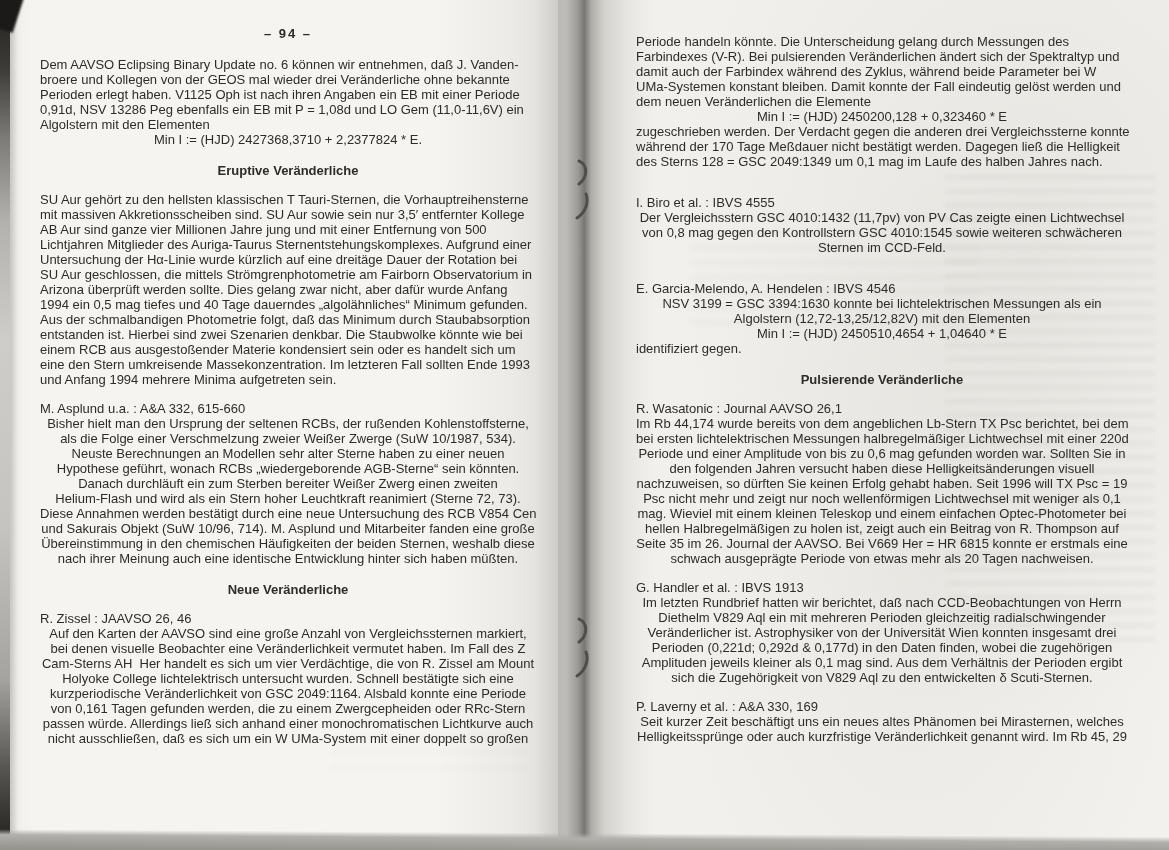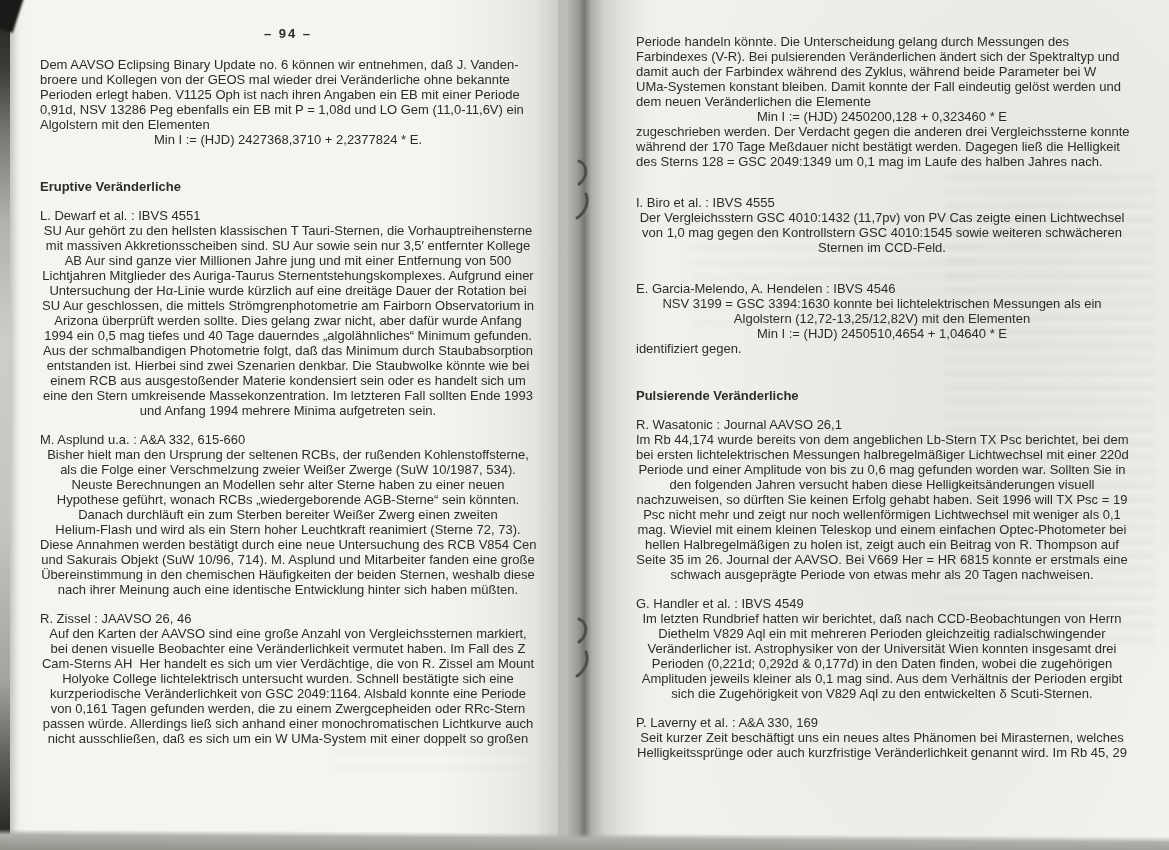--- a/index.html
+++ b/index.html
@@ -83,21 +83,21 @@
     text-align:center;font-weight:bold;letter-spacing:2px;
     margin-bottom:16px;
   }
   .blocks > .block{margin-top:14px;}
   .blocks > .block:first-child{margin-top:0;}
   .block.para{white-space:pre;}
   .block.ref{white-space:pre;}
   .block.formula{text-align:center;margin-top:0;white-space:pre;}
   .block.ref + .block.para{margin-top:0;text-align:center;}
   .block.formula + .block.para{margin-top:0;}
-  .block.heading{font-weight:bold;margin-top:32px;margin-bottom:14px;}
+  .block.heading{font-weight:bold;text-align:center;margin-top:16px;margin-bottom:14px;}
   .block.gap-lg{margin-top:26px;}
 </style>
 </head>
 <body>
 
 <div class="paper" id="paper-left"></div>
 <div class="paper" id="paper-right"></div>
 <div id="gutter"></div>
 
 <div class="staple" style="left:574px;top:158px;">
@@ -120,21 +120,20 @@
 <div class="page" id="page-94">
   <div class="pagenum">–  94  –</div>
   <div class="blocks" id="blocks-94">
       <div class="block para">Dem AAVSO Eclipsing Binary Update no. 6 können wir entnehmen, daß J. Vanden-
 broere und Kollegen von der GEOS mal wieder drei Veränderliche ohne bekannte
 Perioden erlegt haben. V1125 Oph ist nach ihren Angaben ein EB mit einer Periode
 0,91d, NSV 13286 Peg ebenfalls ein EB mit P = 1,08d und LO Gem (11,0-11,6V) ein
 Algolstern mit den Elementen</div>
       <div class="block formula">Min I := (HJD) 2427368,3710 + 2,2377824 * E.</div>
       <div class="block heading">Eruptive Veränderliche</div>
-      <div class="block ref">L. Dewarf et al. : IBVS 4551</div>
       <div class="block para">SU Aur gehört zu den hellsten klassischen T Tauri-Sternen, die Vorhauptreihensterne
 mit massiven Akkretionsscheiben sind. SU Aur sowie sein nur 3,5′ entfernter Kollege
 AB Aur sind ganze vier Millionen Jahre jung und mit einer Entfernung von 500
 Lichtjahren Mitglieder des Auriga-Taurus Sternentstehungskomplexes. Aufgrund einer
 Untersuchung der Hα-Linie wurde kürzlich auf eine dreitäge Dauer der Rotation bei
 SU Aur geschlossen, die mittels Strömgrenphotometrie am Fairborn Observatorium in
 Arizona überprüft werden sollte. Dies gelang zwar nicht, aber dafür wurde Anfang
 1994 ein 0,5 mag tiefes und 40 Tage dauerndes „algolähnliches“ Minimum gefunden.
 Aus der schmalbandigen Photometrie folgt, daß das Minimum durch Staubabsorption
 entstanden ist. Hierbei sind zwei Szenarien denkbar. Die Staubwolke könnte wie bei
@@ -145,20 +144,21 @@
       <div class="block para">Bisher hielt man den Ursprung der seltenen RCBs, der rußenden Kohlenstoffsterne,
 als die Folge einer Verschmelzung zweier Weißer Zwerge (SuW 10/1987, 534).
 Neuste Berechnungen an Modellen sehr alter Sterne haben zu einer neuen
 Hypothese geführt, wonach RCBs „wiedergeborende AGB-Sterne“ sein könnten.
 Danach durchläuft ein zum Sterben bereiter Weißer Zwerg einen zweiten
 Helium-Flash und wird als ein Stern hoher Leuchtkraft reanimiert (Sterne 72, 73).
 Diese Annahmen werden bestätigt durch eine neue Untersuchung des RCB V854 Cen
 und Sakurais Objekt (SuW 10/96, 714). M. Asplund und Mitarbeiter fanden eine große
 Übereinstimmung in den chemischen Häufigkeiten der beiden Sternen, weshalb diese
 nach ihrer Meinung auch eine identische Entwicklung hinter sich haben müßten.</div>
+      <div class="block heading">Neue Veränderliche</div>
       <div class="block ref">R. Zissel : JAAVSO 26, 46</div>
       <div class="block para">Auf den Karten der AAVSO sind eine große Anzahl von Vergleichssternen markiert,
 bei denen visuelle Beobachter eine Veränderlichkeit vermutet haben. Im Fall des Z
 Cam-Sterns AH  Her handelt es sich um vier Verdächtige, die von R. Zissel am Mount
 Holyoke College lichtelektrisch untersucht wurden. Schnell bestätigte sich eine
 kurzperiodische Veränderlichkeit von GSC 2049:1164. Alsbald konnte eine Periode
 von 0,161 Tagen gefunden werden, die zu einem Zwergcepheiden oder RRc-Stern
 passen würde. Allerdings ließ sich anhand einer monochromatischen Lichtkurve auch
 nicht ausschließen, daß es sich um ein W UMa-System mit einer doppelt so großen</div>
     </div>
@@ -170,40 +170,40 @@
 Farbindexes (V-R). Bei pulsierenden Veränderlichen ändert sich der Spektraltyp und
 damit auch der Farbindex während des Zyklus, während beide Parameter bei W
 UMa-Systemen konstant bleiben. Damit konnte der Fall eindeutig gelöst werden und
 dem neuen Veränderlichen die Elemente</div>
       <div class="block formula">Min I := (HJD) 2450200,128 + 0,323460 * E</div>
       <div class="block para">zugeschrieben werden. Der Verdacht gegen die anderen drei Vergleichssterne konnte
 während der 170 Tage Meßdauer nicht bestätigt werden. Dagegen ließ die Helligkeit
 des Sterns 128 = GSC 2049:1349 um 0,1 mag im Laufe des halben Jahres nach.</div>
       <div class="block ref gap-lg">I. Biro et al. : IBVS 4555</div>
       <div class="block para">Der Vergleichsstern GSC 4010:1432 (11,7pv) von PV Cas zeigte einen Lichtwechsel
-von 1,0 mag gegen den Kontrollstern GSC 4010:1545 sowie weiteren schwächeren
+von 0,8 mag gegen den Kontrollstern GSC 4010:1545 sowie weiteren schwächeren
 Sternen im CCD-Feld.</div>
       <div class="block ref gap-lg">E. Garcia-Melendo, A. Hendelen : IBVS 4546</div>
       <div class="block para">NSV 3199 = GSC 3394:1630 konnte bei lichtelektrischen Messungen als ein
 Algolstern (12,72-13,25/12,82V) mit den Elementen</div>
       <div class="block formula">Min I := (HJD) 2450510,4654 + 1,04640 * E</div>
       <div class="block para">identifiziert gegen.</div>
       <div class="block heading">Pulsierende Veränderliche</div>
       <div class="block ref">R. Wasatonic : Journal AAVSO 26,1</div>
       <div class="block para">Im Rb 44,174 wurde bereits von dem angeblichen Lb-Stern TX Psc berichtet, bei dem
 bei ersten lichtelektrischen Messungen halbregelmäßiger Lichtwechsel mit einer 220d
 Periode und einer Amplitude von bis zu 0,6 mag gefunden worden war. Sollten Sie in
 den folgenden Jahren versucht haben diese Helligkeitsänderungen visuell
 nachzuweisen, so dürften Sie keinen Erfolg gehabt haben. Seit 1996 will TX Psc = 19
 Psc nicht mehr und zeigt nur noch wellenförmigen Lichtwechsel mit weniger als 0,1
 mag. Wieviel mit einem kleinen Teleskop und einem einfachen Optec-Photometer bei
 hellen Halbregelmäßigen zu holen ist, zeigt auch ein Beitrag von R. Thompson auf
 Seite 35 im 26. Journal der AAVSO. Bei V669 Her = HR 6815 konnte er erstmals eine
 schwach ausgeprägte Periode von etwas mehr als 20 Tagen nachweisen.</div>
-      <div class="block ref">G. Handler et al. : IBVS 4549</div>
+      <div class="block ref">G. Handler et al. : IBVS 1913</div>
       <div class="block para">Im letzten Rundbrief hatten wir berichtet, daß nach CCD-Beobachtungen von Herrn
 Diethelm V829 Aql ein mit mehreren Perioden gleichzeitig radialschwingender
 Veränderlicher ist. Astrophysiker von der Universität Wien konnten insgesamt drei
 Perioden (0,221d; 0,292d &amp; 0,177d) in den Daten finden, wobei die zugehörigen
 Amplituden jeweils kleiner als 0,1 mag sind. Aus dem Verhältnis der Perioden ergibt
 sich die Zugehörigkeit von V829 Aql zu den entwickelten δ Scuti-Sternen.</div>
       <div class="block ref">P. Laverny et al. : A&amp;A 330, 169</div>
       <div class="block para">Seit kurzer Zeit beschäftigt uns ein neues altes Phänomen bei Mirasternen, welches
 Helligkeitssprünge oder auch kurzfristige Veränderlichkeit genannt wird. Im Rb 45, 29</div>
     </div>

